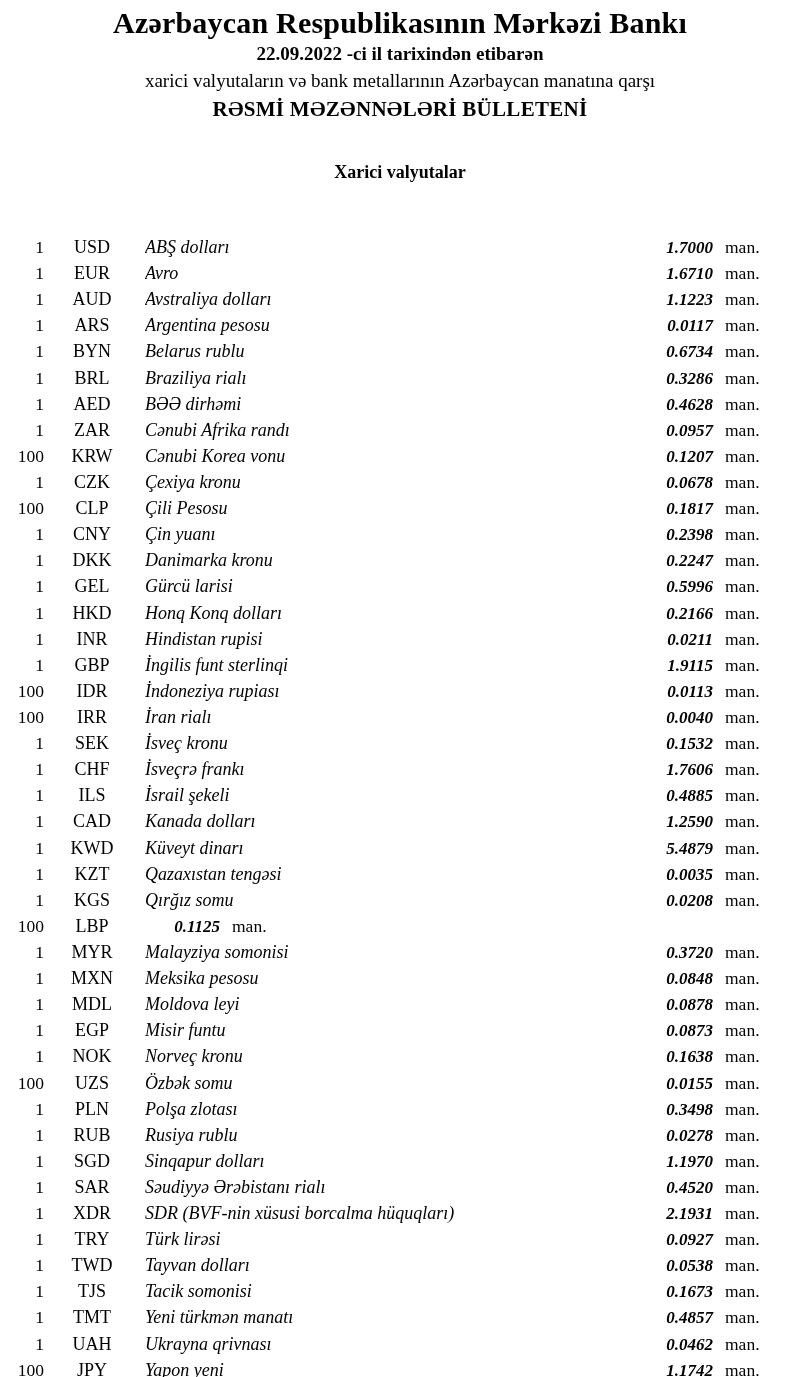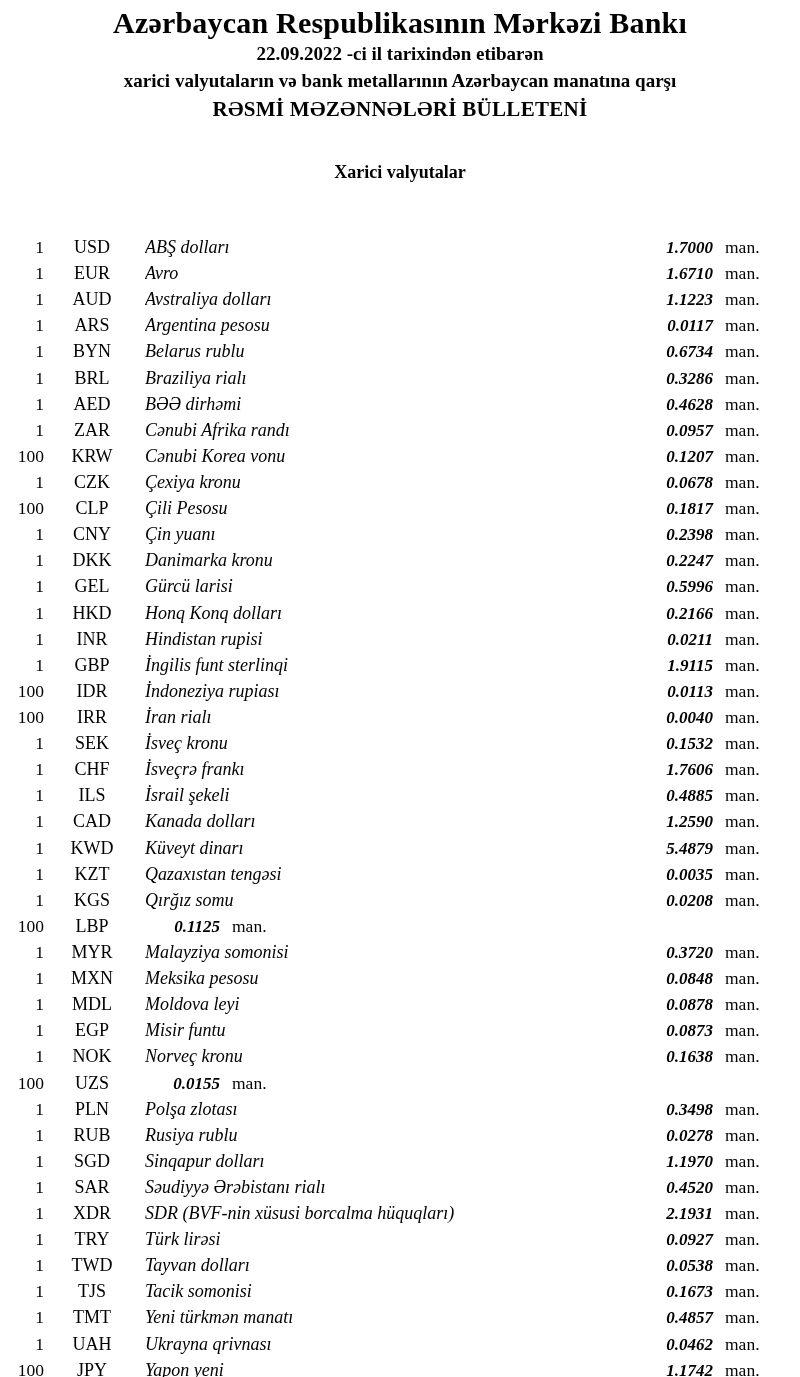--- a/index.html
+++ b/index.html
@@ -26,21 +26,21 @@
     line-height: 34px;
     letter-spacing: 0.2px;
   }
   .date-line {
     font-size: 19px;
     font-weight: bold;
     line-height: 27px;
   }
   .subtitle-line {
     font-size: 19px;
-    font-weight: bold;
+    font-weight: normal;
     line-height: 27px;
   }
   .bulletin-title {
     font-size: 21px;
     font-weight: bold;
     line-height: 30px;
     letter-spacing: 0.3px;
   }
   .section-title {
     text-align: center;
@@ -362,20 +362,21 @@
       <span class="qty">1</span>
       <span class="code">NOK</span>
       <span class="name">Norveç kronu</span>
       <span class="rate">0.1638</span>
       <span class="unit">man.</span>
     </div>
 
     <div class="row">
       <span class="qty">100</span>
       <span class="code">UZS</span>
+      <span class="name">Özbək somu</span>
       <span class="rate">0.0155</span>
       <span class="unit">man.</span>
     </div>
 
     <div class="row">
       <span class="qty">1</span>
       <span class="code">PLN</span>
       <span class="name">Polşa zlotası</span>
       <span class="rate">0.3498</span>
       <span class="unit">man.</span>

